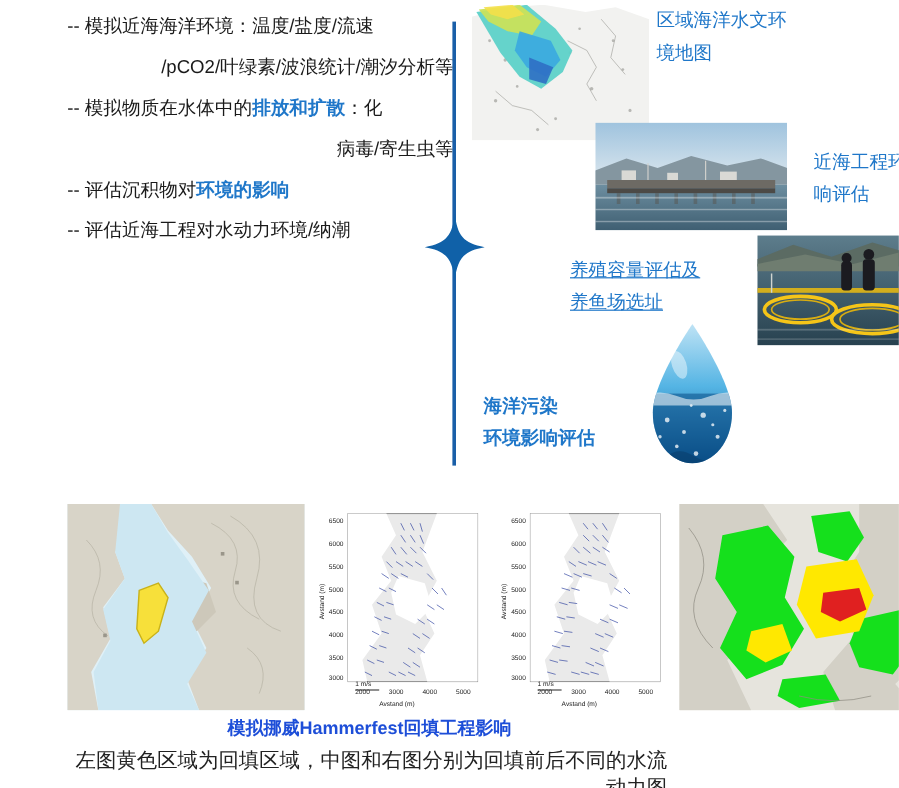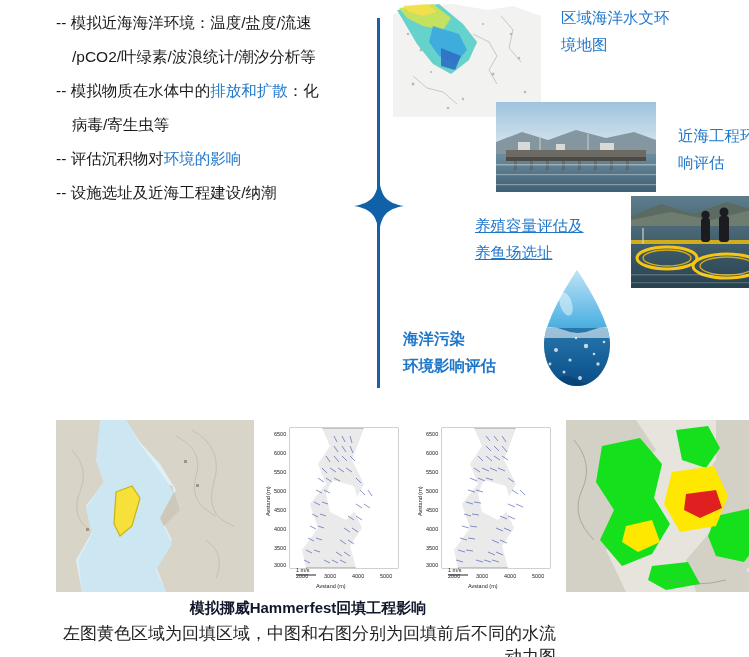--- a/index.html
+++ b/index.html
@@ -30,23 +30,25 @@
     width: 322px;
   }
   .bullet-line {
     font-size: 15.5px;
     line-height: 34px;
     color: #1a1a1a;
     white-space: nowrap;
   }
   .bullet-line.indent {
     padding-left: 16px;
+    text-align: right;
   }
   .hl-blue {
     color: #1f77c9;
+    font-weight: bold;
   }
 
   
   .divider {
     position: absolute;
     left: 329px;
     top: 18px;
     width: 3px;
     height: 370px;
     background: #1a5fa8;
@@ -94,39 +96,39 @@
     height: 122px;
   }
 
   .label {
     position: absolute;
     color: #1f77c9;
     font-size: 15.5px;
     line-height: 27px;
     white-space: pre-line;
   }
-  .label-hydro   { left: 513px; top: 4px; }
+  .label-hydro   { left: 499px; top: 4px; }
   .label-coastal { left: 630px; top: 122px; }
   .label-farm    { left: 427px; top: 212px; text-decoration: underline; }
   .label-pollut  { left: 355px; top: 325px; font-weight: bold; }
 
   
   .fig {
     position: absolute;
     overflow: hidden;
     background: #fff;
   }
   .fig-left   { left: 8px;   top: 420px; width: 198px; height: 172px; }
   .fig-mid1   { left: 212px; top: 420px; width: 148px; height: 172px; }
   .fig-mid2   { left: 364px; top: 420px; width: 148px; height: 172px; }
   .fig-right  { left: 518px; top: 420px; width: 224px; height: 172px; }
 
   .caption {
     position: absolute;
-    color: #0f172a;
+    color: #1d4ed8;
     font-size: 15px;
     font-weight: bold;
     text-align: center;
     line-height: 23px;
     white-space: pre-line;
   }
   .cap-left  { left: 10px;  top: 596px; width: 500px; }
   .cap-right { left: 495px; top: 596px; width: 250px; }
   .subcaption {
     position: absolute;
@@ -163,21 +165,21 @@
 
     <div class="bullet-line indent">
       <span>病毒/寄生虫等</span>
     </div>
 
     <div class="bullet-line">
       <span>-- 评估沉积物对</span><span class="hl-blue">环境的影响</span>
     </div>
 
     <div class="bullet-line">
-      <span>-- 设施选址及近海工程建设/纳潮</span>
+      <span>-- 评估近海工程对水动力环境/纳潮</span>
     </div>
 
 
 
   </div>
 
   <div class="divider"></div>
   <div class="sparkle">
     <svg width="50" height="56" viewBox="0 0 50 56">
       <path d="M25 0 C27 18 32 25 50 28 C32 31 27 38 25 56 C23 38 18 31 0 28 C18 25 23 18 25 0 Z" fill="#1061a8"></path>

